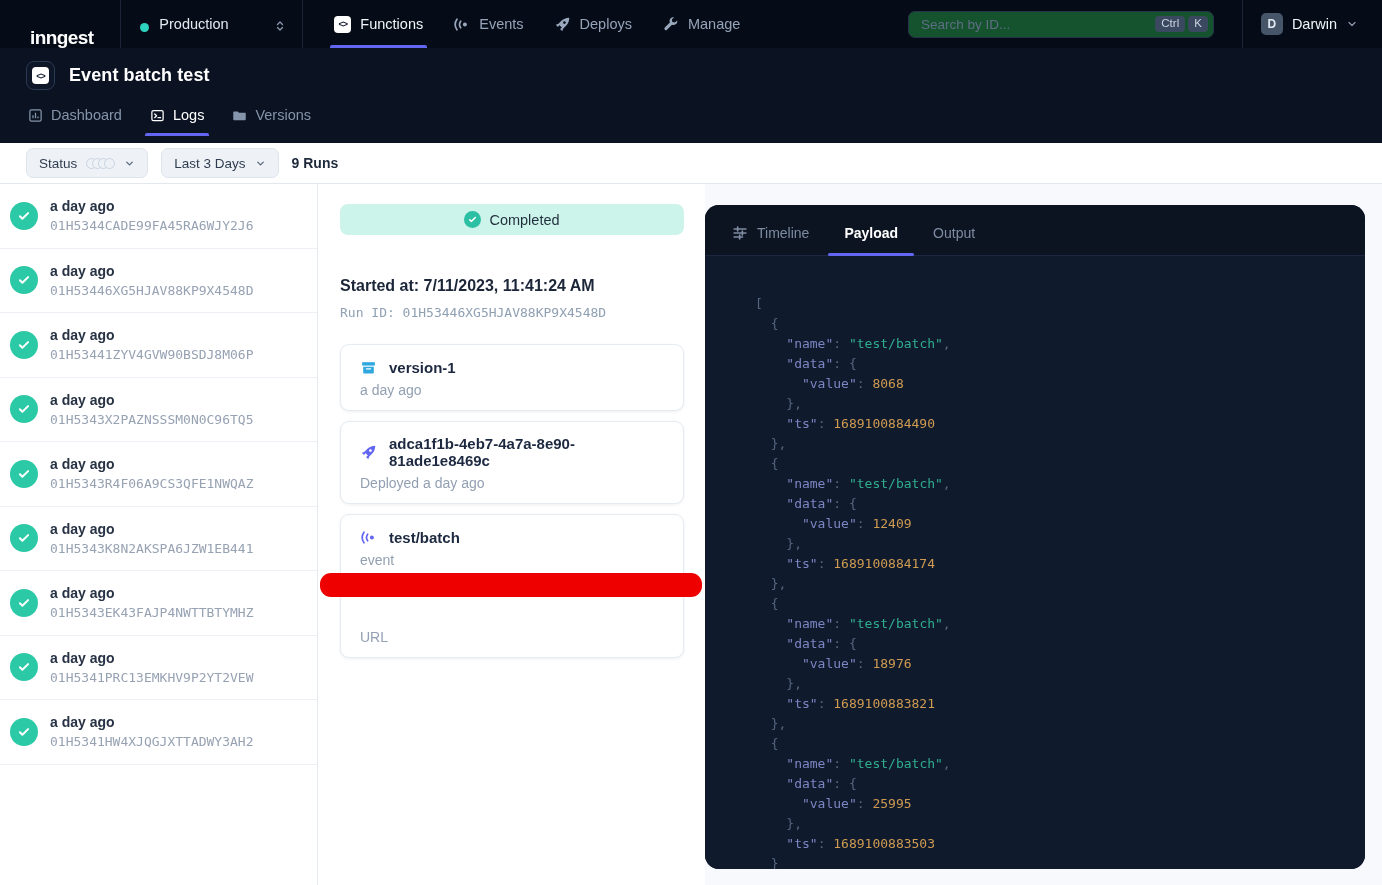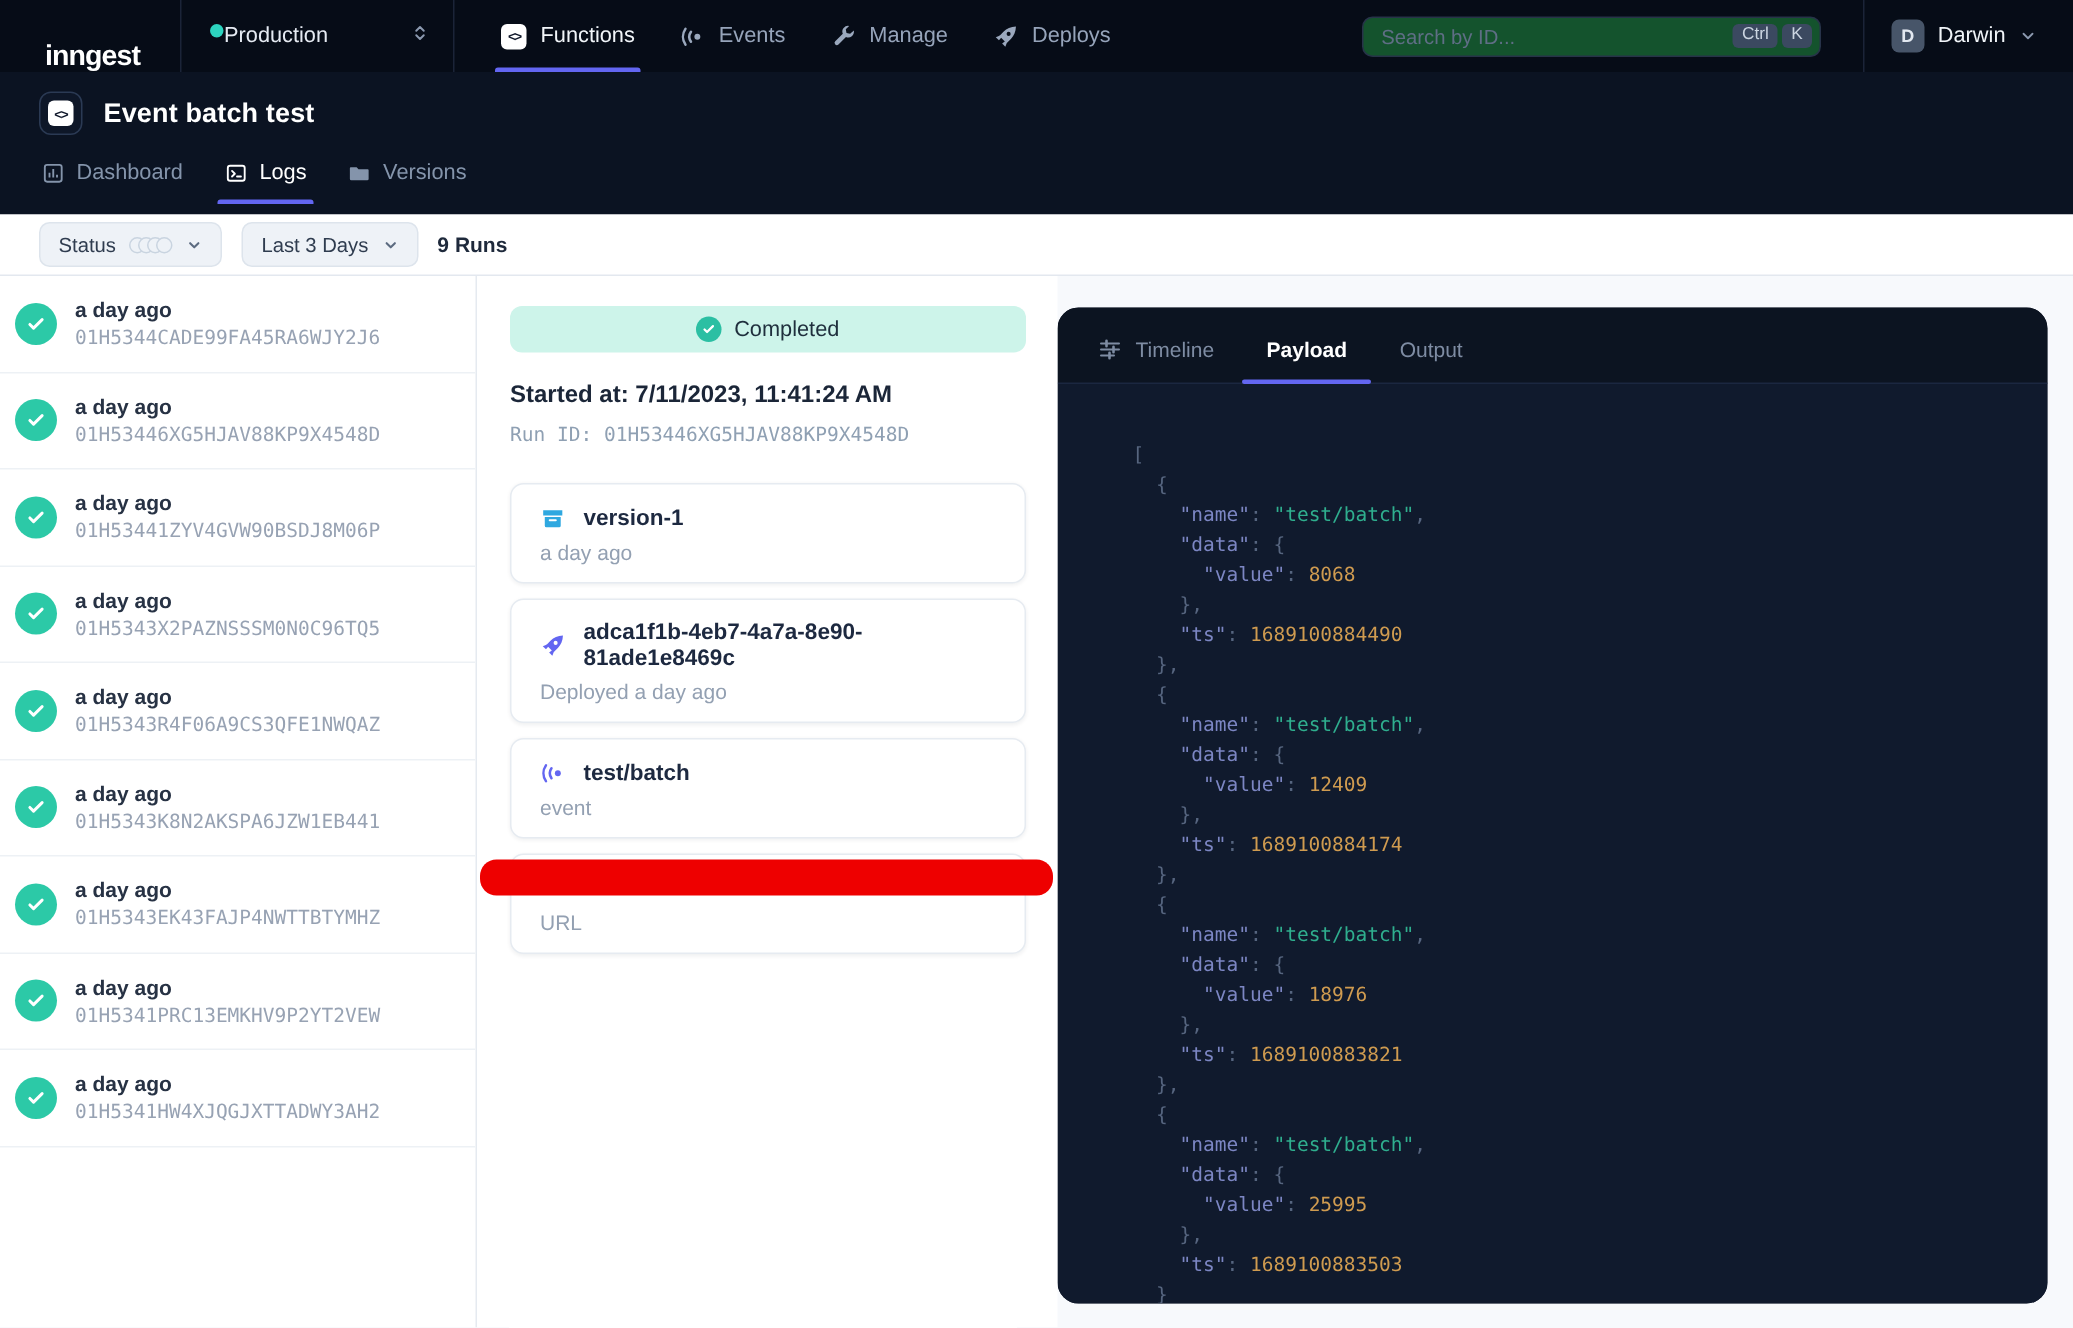--- a/index.html
+++ b/index.html
@@ -7,21 +7,21 @@
   body {
     font-family: "Liberation Sans", sans-serif;
     background:#f7f9fc; color:#1e293b;
     -webkit-font-smoothing: antialiased;
   }
 
   
   .topnav { height:48px; background:#060c17; display:flex; align-items:center; position:relative; }
   .logo { color:#fff; font-size:19px; font-weight:800; letter-spacing:-0.6px; padding:0 27px 0 30px; cursor:pointer;margin-top:28px; }
   .nav-sep { width:1px; align-self:stretch; background:#1b2438; }
-  .env-select { display:flex; align-items:flex-start; width:181px; padding:0 16px 0 19px; cursor:pointer; }
+  .env-select { display:flex; align-items:flex-end; gap:10px; width:181px; padding:0 16px 0 19px; cursor:pointer; }
   .env-dot { width:9px; height:9px; border-radius:50%; background:#2dd4bf; }
   .env-label { color:#e5eaf2; font-size:14.5px; flex:1; }
   .nav-tabs { display:flex; align-self:stretch; margin-left:16px; }
   .nav-tab { display:flex; align-items:center; gap:9px; padding:0 15px; color:#96a4ba; font-size:14.5px; position:relative; cursor:pointer; }
   .nav-tab.active { color:#f1f5f9; }
   .nav-tab.active::after { content:""; position:absolute; left:11px; right:11px; bottom:0; height:3px; background:#6366f1; border-radius:2px 2px 0 0; }
   .fn-glyph { width:17px; height:17px; background:#fff; border-radius:4px; color:#0f172a; font-size:9px; font-weight:700; display:grid; place-items:center; letter-spacing:-1px; }
   .nav-ic { width:17px; height:17px; color:#9aa8bd; }
   .search { margin-left:auto; width:306px; height:27px; background:#14532d; border:1px solid #273349; border-radius:7px; display:flex; align-items:center; padding:0 5px 0 12px; }
   .search input { background:transparent; border:none; outline:none; color:#c7d2e0; font-size:13.5px; flex:1; font-family:"Liberation Sans",sans-serif; min-width:0; }
@@ -65,21 +65,21 @@
   .check-circle { width:28px; height:28px; border-radius:50%; background:#2cc9a7; display:grid; place-items:center; flex-shrink:0; }
   .check-circle svg { width:14px; height:14px; }
   .run-time { font-size:14px; font-weight:700; color:#273244; margin-bottom:4px; }
   .run-id { font-family:"DejaVu Sans Mono",monospace; font-size:13px; color:#97a2b3; }
 
   .middle { width:387px; background:#fff; padding:20px 21px 0 22px; position:relative; }
   .status-pill { height:31px; background:#cdf4ea; border-radius:8px; display:flex; align-items:center; justify-content:center; gap:8px; }
   .pill-check { width:17px; height:17px; border-radius:50%; background:#2bbfa3; display:grid; place-items:center; }
   .pill-check svg { width:9px; height:9px; }
   .pill-label { font-size:14.5px; color:#1f2f3d; }
-  .started { margin-top:20px; font-size:16px; font-weight:700; color:#1b2638; }
+  .started { margin-top:42px; font-size:16px; font-weight:700; color:#1b2638; }
   .runid-line { margin-top:10px; font-family:"DejaVu Sans Mono",monospace; font-size:13px; color:#8fa0b3; }
   .cards { margin-top:24px; display:flex; flex-direction:column; gap:10px; }
   .card { background:#fff; border:1px solid #e6ebf1; border-radius:9px; box-shadow:0 1px 3px rgba(15,23,42,0.07); padding:13px 19px 12px; cursor:pointer; }
   .card-title-row { display:flex; align-items:center; gap:12px; font-size:15px; font-weight:600; color:#1d2940; min-height:18px; }
   .card-ic { width:17px; height:17px; flex-shrink:0; }
   .card-sub { margin-top:6px; font-size:14px; color:#93a0b2; }
   .redaction-bar { position:absolute; left:2px; top:389px; width:382px; height:24px; background:#ee0000; border-radius:11px; z-index:5; }
 
   
   .detail { flex:1; padding:21px 17px 16px 0; }
@@ -119,32 +119,32 @@
     <div class="nav-tab">
       <svg class="nav-ic" viewBox="0 0 24 24" fill="none" stroke="currentColor" stroke-width="2.4" stroke-linecap="round">
           <circle cx="16.8" cy="12" r="2.8" fill="currentColor" stroke="none"></circle>
           <path d="M10.8 7.3a8.2 8.2 0 0 0 0 9.4"></path>
           <path d="M5.6 4.6a13 13 0 0 0 0 14.8"></path>
         </svg>
       <span>Events</span>
     </div>
     <div class="nav-tab">
       <svg class="nav-ic" viewBox="0 0 24 24" fill="currentColor">
-          <path d="M21.5 6.2a5.4 5.4 0 0 1-7.4 6L7 19.3a2.1 2.1 0 1 1-3-3l7.1-7.1a5.4 5.4 0 0 1 6-7.4L13.9 5l.7 3.4 3.4.7z"></path>
-        </svg>
-      <span>Manage</span>
-    </div>
-    <div class="nav-tab">
-      <svg class="nav-ic" viewBox="0 0 24 24" fill="currentColor">
           <path d="M21.6 2.4c-4.9.2-8.8 1.9-11.5 4.6L6 11.2l6.8 6.8 4.2-4.1c2.7-2.7 4.4-6.6 4.6-11.5z"></path>
           <circle cx="14.7" cy="9.3" r="1.9" fill="#060c17"></circle>
           <path d="M6.6 10.9l-4 1.5 3 3 2.5-3z"></path>
           <path d="M13.1 17.4l-1.5 4-3-3 3-2.5z"></path>
         </svg>
       <span>Deploys</span>
+    </div>
+    <div class="nav-tab">
+      <svg class="nav-ic" viewBox="0 0 24 24" fill="currentColor">
+          <path d="M21.5 6.2a5.4 5.4 0 0 1-7.4 6L7 19.3a2.1 2.1 0 1 1-3-3l7.1-7.1a5.4 5.4 0 0 1 6-7.4L13.9 5l.7 3.4 3.4.7z"></path>
+        </svg>
+      <span>Manage</span>
     </div>
   </div>
 
   <div class="search">
     <input type="text" placeholder="Search by ID..." style="">
     <span class="kbd">Ctrl</span>
     <span class="kbd">K</span>
   </div>
 
   <div class="nav-sep user-sep"></div>

